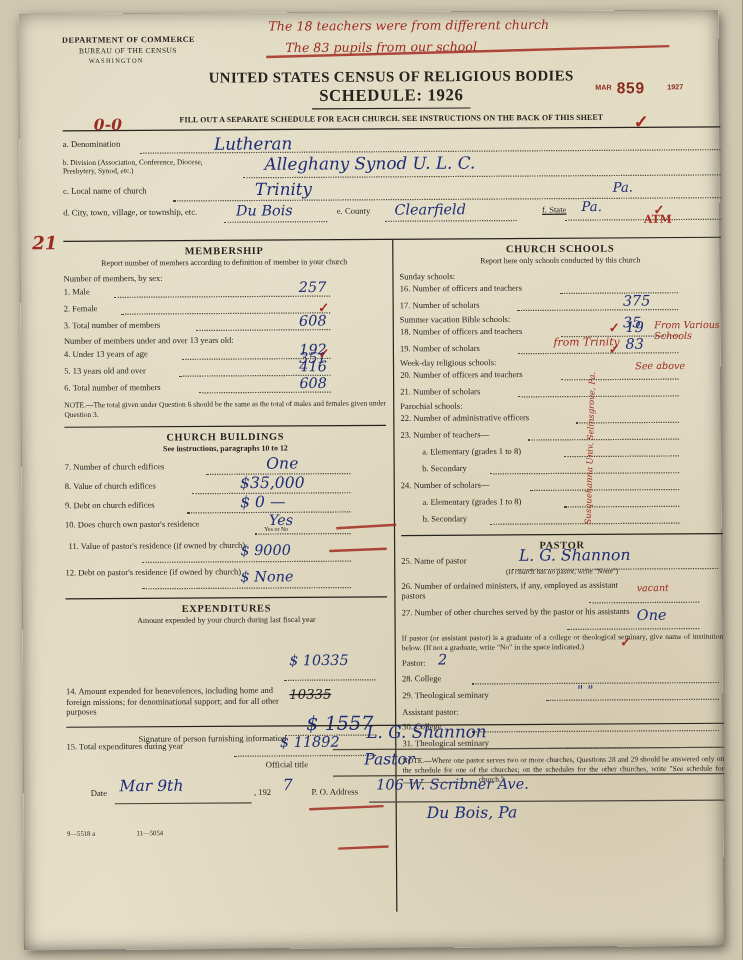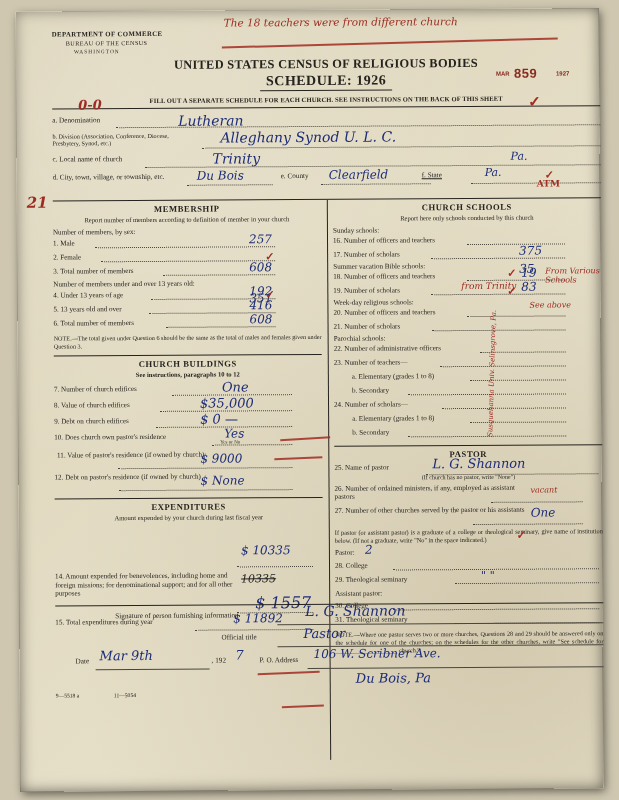--- a/index.html
+++ b/index.html
@@ -87,21 +87,21 @@
           <span class="hw" style="left:160px;top:-2px;font-size:14px;">Trinity</span>
           <span class="hw" style="left:458px;top:-1px;font-size:11px;">Pa.</span>
         </div>
         <div class="row" style="height:18px;">
           <span class="lbl">d. City, town, village, or township, etc.</span>
           <span class="dots" style="left:134px;width:86px;"></span>
           <span class="hw" style="left:144px;top:-2px;font-size:12px;">Du Bois</span>
           <span class="lbl" style="left:228px;">e. County</span>
           <span class="dots" style="left:268px;width:110px;"></span>
           <span class="hw" style="left:276px;top:-2px;font-size:12px;">Clearfield</span>
-          <span class="lbl" style="left:369px;text-decoration:underline;">f. State</span>
+          <span class="lbl" style="left:399px;text-decoration:underline;">f. State</span>
           <span class="dots" style="left:418px;right:0;"></span>
           <span class="hw" style="left:432px;top:-3px;font-size:11px;">Pa.</span>
         </div>
       </div>
 
       <div class="cols" style="height:565px;">
         <div class="vline"></div>
 
         <div class="colL">
 
@@ -370,20 +370,21 @@
           <span class="hw" style="left:300px;top:0;font-size:13px;">Du Bois, Pa</span>
         </div>
         <div style="position:relative;font-size:5.6px;">
           <span style="position:absolute;left:0;top:0;">9—5518 a</span>
           <span style="position:absolute;left:58px;top:0;">11—5054</span>
         </div>
       </div>
     </div>
 
     <div class="topnote" style="left:208px;top:6px;">The 18 teachers were from different church</div>
+    <div class="topnote" style="left:222px;top:24px;">The 83 pupils from our school</div>
     <div class="redline" style="left:206px;top:36px;width:336px;transform:rotate(-1.2deg);"></div>
 
     <div class="stamp" style="left:498px;top:57px;font-size:13px;letter-spacing:.5px;">859</div>
     <div class="stamp" style="left:480px;top:62px;font-size:6px;">MAR</div>
     <div class="stamp" style="left:540px;top:62px;font-size:6px;">1927</div>
 
     <div class="hand red" style="position:absolute;left:62px;top:86px;font-size:13px;font-weight:bold;">0-0</div>
     <div class="hand red" style="position:absolute;left:10px;top:182px;font-size:15px;font-weight:bold;">21</div>
 
     <div class="redcheck" style="left:512px;top:84px;">✓</div>

